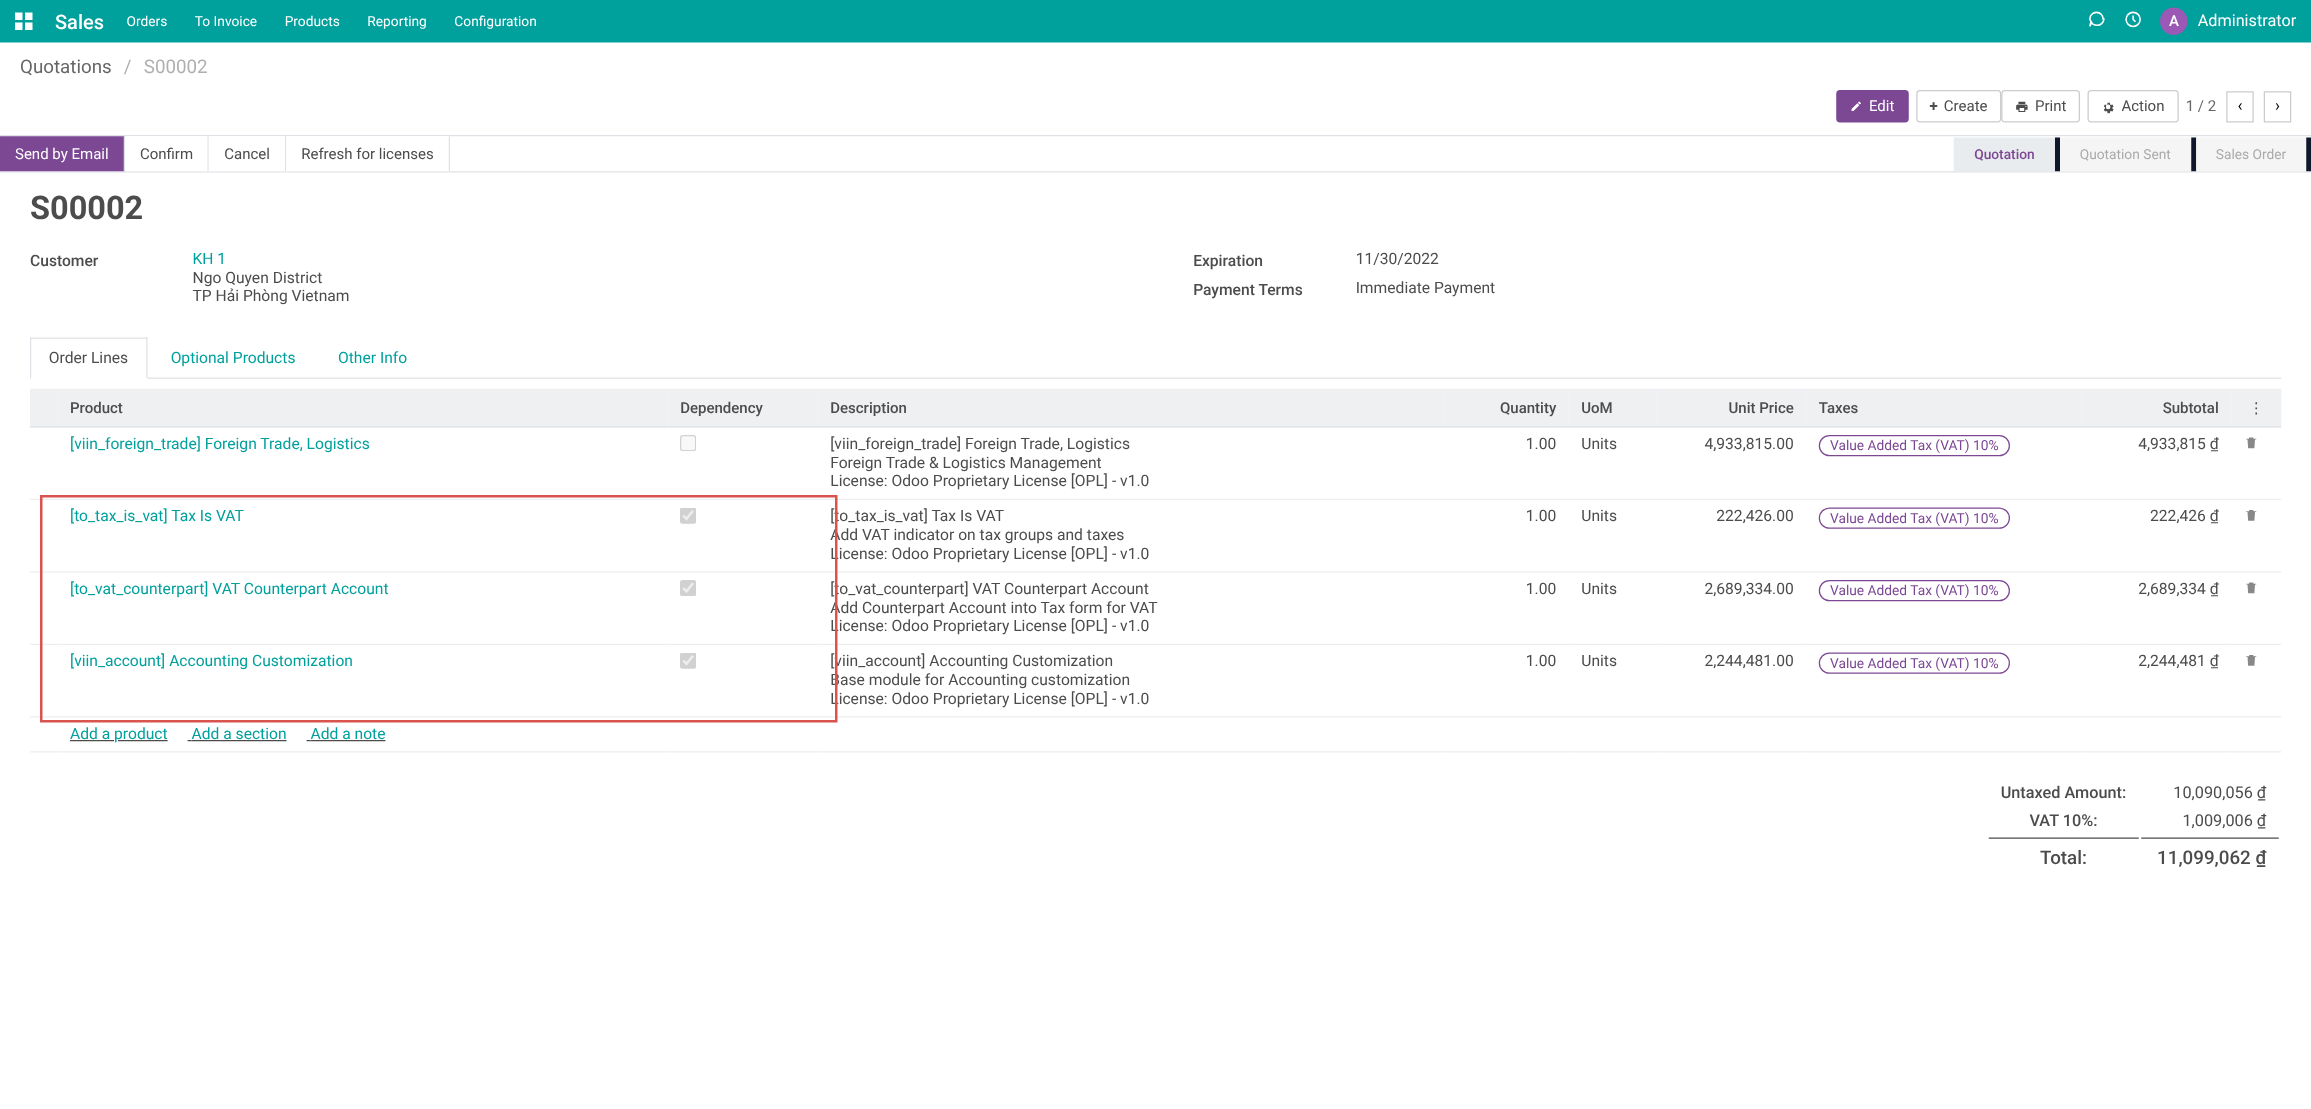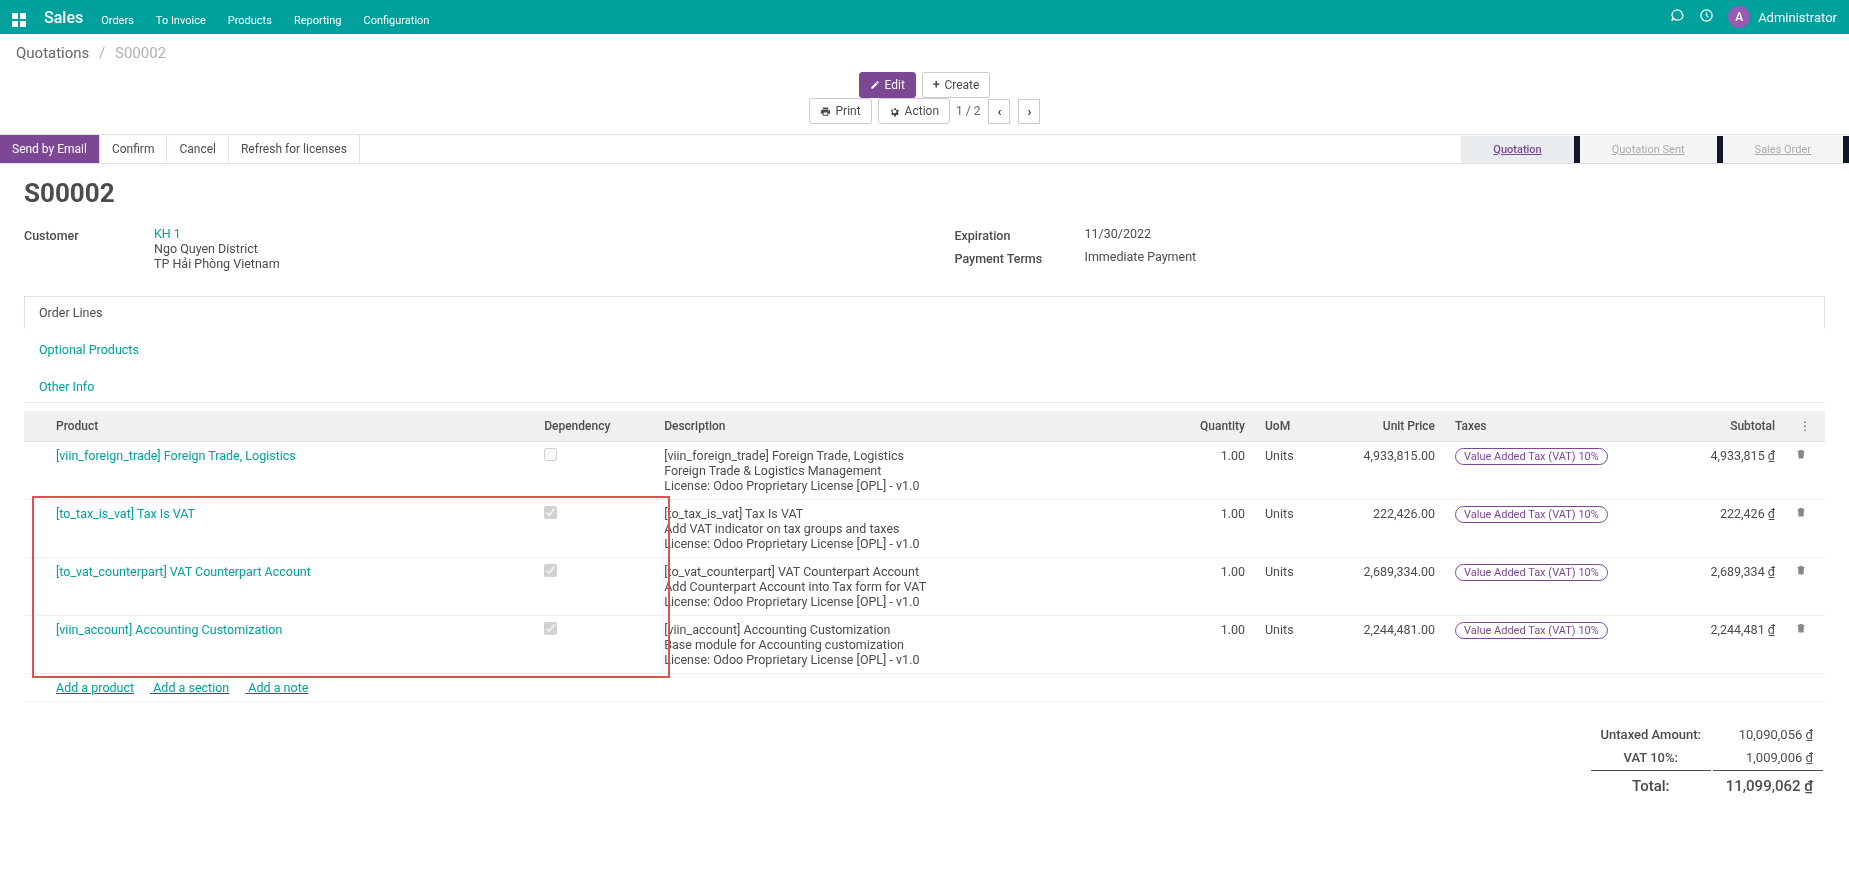--- a/index.html
+++ b/index.html
@@ -1,69 +1,69 @@
 <!DOCTYPE html>
 <html><head>
 <meta charset="utf-8">
 <style>
 * { margin: 0; padding: 0; box-sizing: border-box; font-family: -apple-system, BlinkMacSystemFont, "Segoe UI", Roboto, Helvetica, Arial, sans-serif; }
 body { font-size: 13px; color: #4c4c4c; background: #fff; min-width: 1849px; }
 
 
 .top-nav { background: #00a09d; color: #fff; height: 34px; display: flex; align-items: center; padding: 0 12px; justify-content: space-between; }
-.top-nav-left { display: flex; align-items: flex-end; gap: 18px; }
+.top-nav-left { display: flex; align-items: center; gap: 18px; }
 .apps-icon { display: grid; grid-template-columns: repeat(2,6px); grid-template-rows: repeat(2,6px); gap: 2px; cursor: pointer; }
 .apps-icon span { background: #fff; width: 6px; height: 6px; }
 .nav-brand { font-size: 16px; font-weight: 500; cursor: pointer; }
 .nav-menu { display: flex; gap: 22px; }
 .nav-item { font-size: 11px; cursor: pointer; }
 .top-nav-right { display: flex; align-items: center; gap: 14px; }
 .nav-icon { cursor: pointer; font-size: 15px; }
 .user-badge { display: flex; align-items: center; gap: 8px; cursor: pointer; }
 .avatar { width: 22px; height: 22px; border-radius: 50%; background: #9b59b6; color: #fff; display:flex; align-items:center; justify-content:center; font-size:12px; font-weight: 500; }
 
 
 .control-panel { padding: 10px 16px 0; }
 .breadcrumb { font-size: 15px; color: #b0b0b0; margin-bottom: 10px; }
 .breadcrumb a { color: #666; text-decoration: none; cursor: pointer; }
 .breadcrumb .sep { margin: 0 6px; }
-.toolbar-row { display:flex; justify-content: center; align-items:center; margin-bottom: 10px; flex-direction: column; }
+.toolbar-row { display:flex; justify-content: flex-end; align-items:center; margin-bottom: 10px; }
 .toolbar-left, .toolbar-right { display:flex; gap: 6px; align-items:center; }
 .btn { border: 1px solid #ccc; background: #fff; color: #4c4c4c; padding: 5px 10px; font-size: 12px; cursor:pointer; border-radius: 3px; display:inline-flex; align-items:center; gap:5px; }
 .btn-primary { background: #7c4894; border-color: #7c4894; color:#fff; }
 .pager { display:flex; align-items:center; gap:8px; font-size: 12px; color:#666; }
 .pager-btn { border:1px solid #ccc; background:#fff; padding: 4px 8px; cursor:pointer; }
 
 
 .statusbar { display:flex; justify-content: space-between; border-top: 1px solid #dee2e6; border-bottom: 1px solid #dee2e6; background: #fff; }
 .statusbar-buttons { display:flex; }
 .statusbar-buttons button { border:none; border-right: 1px solid #dee2e6; background:#fff; padding: 7px 12px; font-size: 12px; cursor:pointer; color:#4c4c4c; }
 .statusbar-buttons button.highlight { background:#7c4894; color:#fff; }
 .statusbar-status { display:flex; align-items:center; }
-.status-arrow { position:relative; padding: 7px 32px; background:#f5f5f5; color:#aaa; font-size: 11px; border-right:6px solid #0f172a;text-decoration:underline; }
+.status-arrow { position:relative; padding: 7px 16px; background:#f5f5f5; color:#aaa; font-size: 11px; border-right:4px solid #0f172a; }
 .status-arrow.active { background:#e9ecef; color:#7c4894; font-weight:500; }
 
 
 .sheet { padding: 0 24px 20px; }
 .record-title { font-size: 26px; color:#4c4c4c; margin: 14px 0 18px; }
 .form-grid { display:flex; gap:60px; }
 .form-col { flex:1; min-width: 380px; }
 .form-row { display:flex; margin-bottom: 6px; align-items:flex-start; }
 .form-label-cell { width: 130px; font-weight: 500; color:#4c4c4c; padding-top:2px; font-size:12.5px; }
 .form-value-cell { flex:1; font-size: 12.5px; color:#4c4c4c; }
 .form-value-cell a { color:#00a09d; text-decoration:none; cursor:pointer; }
 .chk-small { width:12px; height:12px; accent-color:#7c4894; }
 
 .red-box { border: 2px solid #d9534f; }
 .optbox { padding: 6px 8px 8px; margin-top: 4px; display:inline-block; min-width: 180px; }
 .optbox .form-row { margin-bottom: 10px; }
 .optbox .form-label-cell { width: 110px; font-size:12px; }
 
 
-.tabs { margin-top: 18px; border-bottom: 1px solid #dee2e6; display:flex; gap: 4px; flex-direction: column; }
+.tabs { margin-top: 18px; border-bottom: 1px solid #dee2e6; display:flex; gap: 4px; }
 .tab { padding: 8px 14px; font-size: 12.5px; color:#00a09d; cursor:pointer; border:1px solid transparent; position:relative; top:1px; }
 .tab.active { color:#4c4c4c; border-color:#dee2e6; border-bottom-color:#fff; background:#fff; }
 
 
 .order-table { width:100%; border-collapse: collapse; margin-top: 8px; }
 .order-table thead th { background: #eef0f2; font-weight:500; font-size:12px; padding: 8px 10px; text-align:left; border-bottom:1px solid #dee2e6; }
 .order-table th.num, .order-table td.num { text-align:right; }
 .order-table td { padding: 6px 10px; font-size:12.5px; border-bottom:1px solid #eee; vertical-align: top; }
 .order-table td.prod a { color:#00a09d; text-decoration:none; cursor:pointer; }
 .tax-pill { display:inline-block; border:1px solid #7c4894; color:#7c4894; border-radius: 10px; padding: 1px 8px; font-size:11px; }

